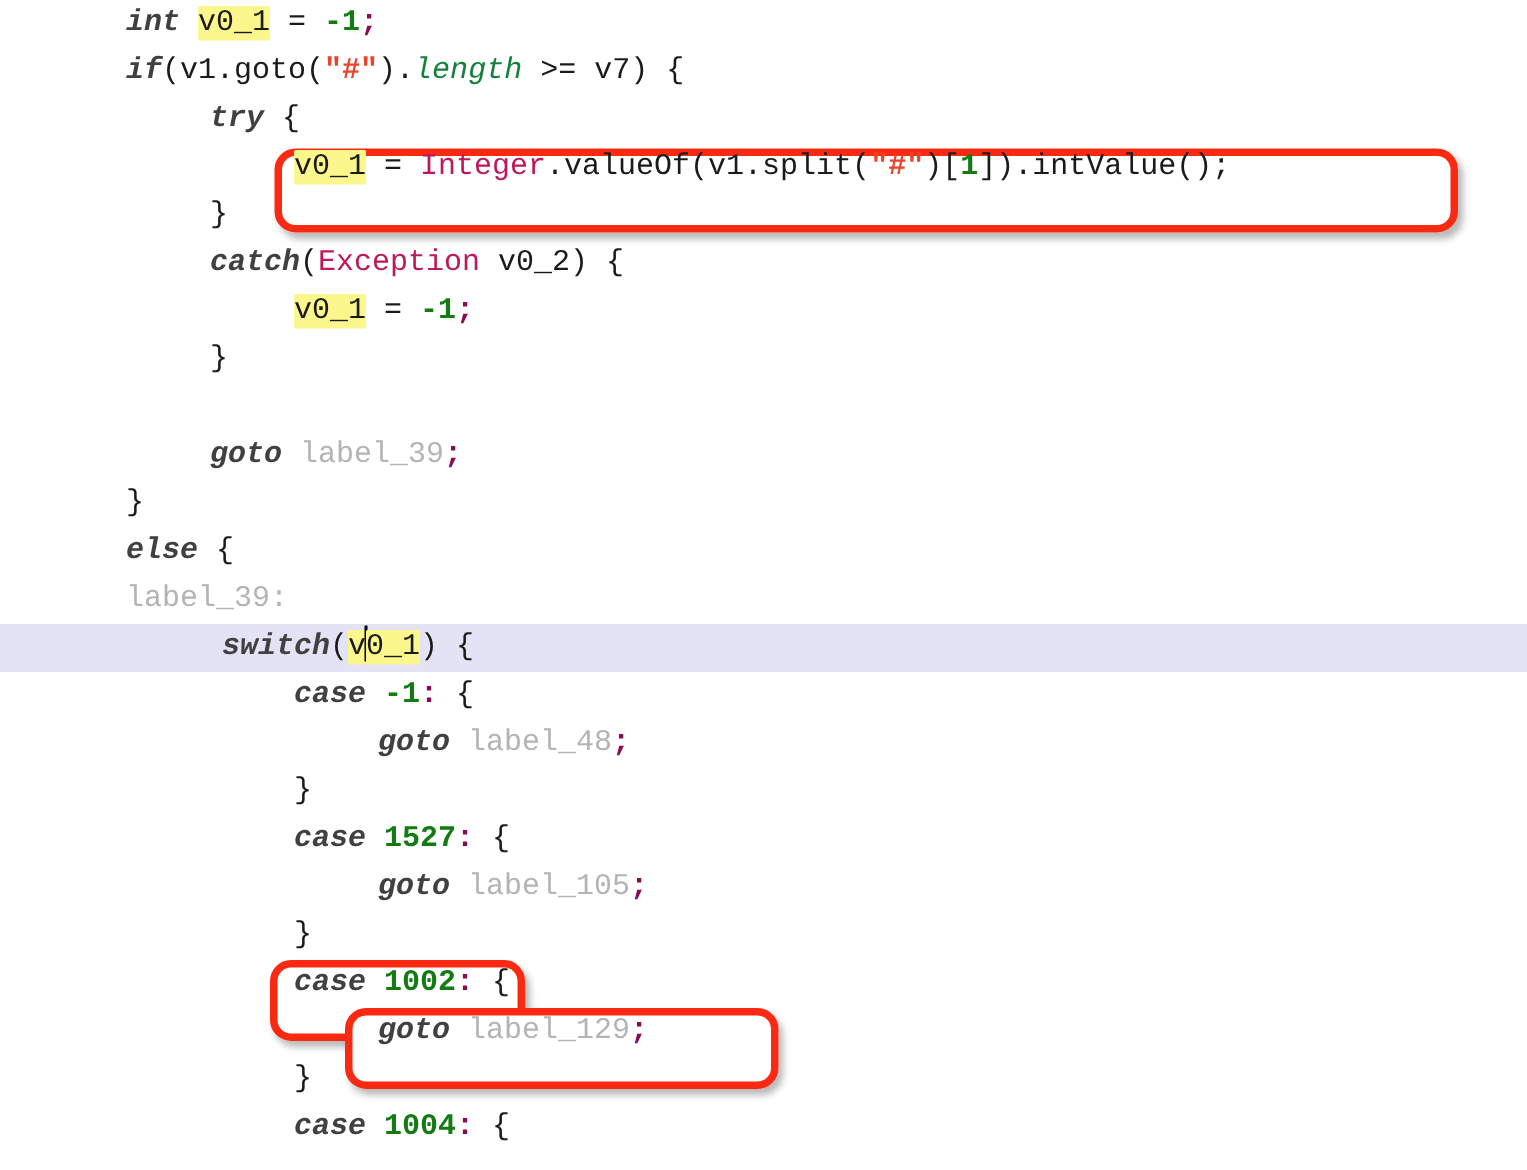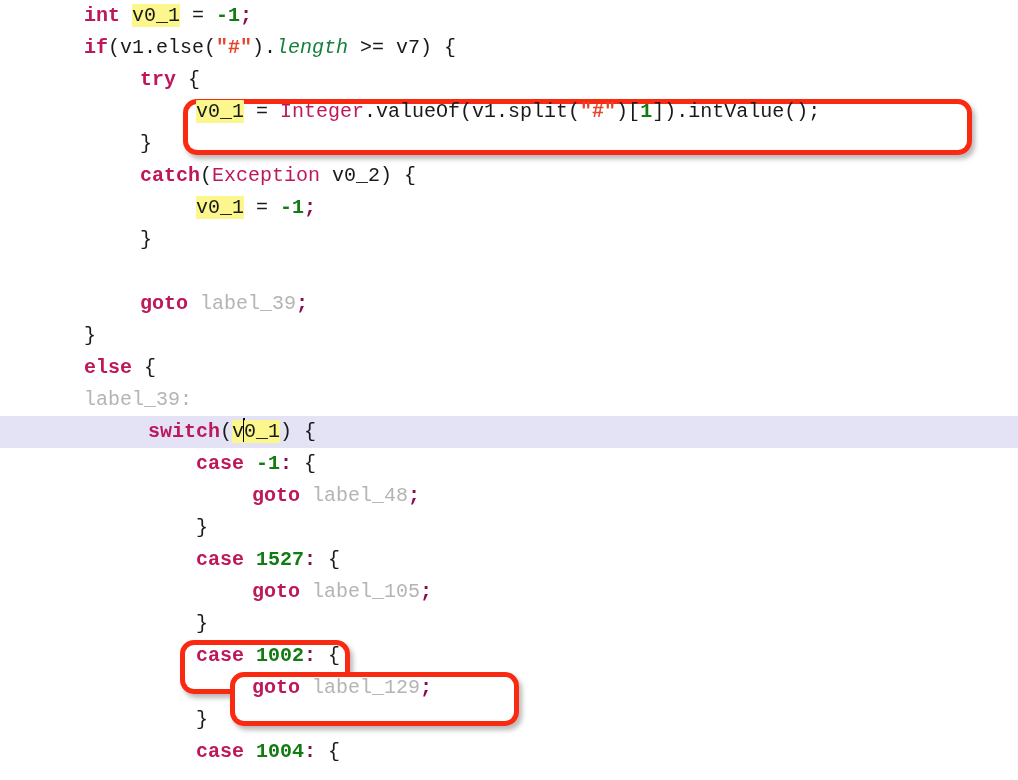--- a/index.html
+++ b/index.html
@@ -40,21 +40,21 @@
     box-sizing: border-box;
   }
   .code-line.current {
     background: #e3e3f5;
     padding-left: 92px;
     margin-left: 0;
     width: 1018px;
   }
 
   
-  .tok-kw        { color: #be185d; font-weight: bold; }
+  .tok-kw        { color: #404040; font-weight: bold; font-style: italic; }
   .tok-num       { color: #127c12; font-weight: bold; }
   .tok-str       { color: #e8442a; font-weight: bold; }
   .tok-type      { color: #be185d; }
   .tok-label     { color: #b4b4b4; }
   .tok-plain     { color: #1a1a1a; }
   .tok-field     { color: #15803d; font-style: italic; }
   .tok-punct     { color: #8a0a51; font-weight: bold; }
 
   
   .hl-occ {
@@ -103,21 +103,21 @@
     pointer-events: none;
   }
 </style>
 </head>
 <body>
 
 <div id="screen">
 
   <div id="code-surface">
       <div class="code-line"><span style="display: inline-block; width: 0px;"></span><span class="tok-kw">int</span><span class="tok-plain"> </span><span class="tok-plain hl-occ">v0_1</span><span class="tok-plain"> = </span><span class="tok-num">-1</span><span class="tok-punct">;</span></div>
-      <div class="code-line"><span style="display: inline-block; width: 0px;"></span><span class="tok-kw">if</span><span class="tok-plain">(v1.else(</span><span class="tok-str">"#"</span><span class="tok-plain">).</span><span class="tok-field">length</span><span class="tok-plain"> &gt;= v7) {</span></div>
+      <div class="code-line"><span style="display: inline-block; width: 0px;"></span><span class="tok-kw">if</span><span class="tok-plain">(v1.goto(</span><span class="tok-str">"#"</span><span class="tok-plain">).</span><span class="tok-field">length</span><span class="tok-plain"> &gt;= v7) {</span></div>
       <div class="code-line"><span style="display: inline-block; width: 56px;"></span><span class="tok-kw">try</span><span class="tok-plain"> {</span></div>
       <div class="code-line"><span style="display: inline-block; width: 112px;"></span><span class="tok-plain hl-occ">v0_1</span><span class="tok-plain"> = </span><span class="tok-type">Integer</span><span class="tok-plain">.valueOf(v1.split(</span><span class="tok-str">"#"</span><span class="tok-plain">)[</span><span class="tok-num">1</span><span class="tok-plain">]).intValue();</span></div>
       <div class="code-line"><span style="display: inline-block; width: 56px;"></span><span class="tok-plain">}</span></div>
       <div class="code-line"><span style="display: inline-block; width: 56px;"></span><span class="tok-kw">catch</span><span class="tok-plain">(</span><span class="tok-type">Exception</span><span class="tok-plain"> v0_2) {</span></div>
       <div class="code-line"><span style="display: inline-block; width: 112px;"></span><span class="tok-plain hl-occ">v0_1</span><span class="tok-plain"> = </span><span class="tok-num">-1</span><span class="tok-punct">;</span></div>
       <div class="code-line"><span style="display: inline-block; width: 56px;"></span><span class="tok-plain">}</span></div>
       <div class="code-line"><span style="display: inline-block; width: 0px;"></span>&nbsp;</div>
       <div class="code-line"><span style="display: inline-block; width: 56px;"></span><span class="tok-kw">goto</span><span class="tok-plain"> </span><span class="tok-label">label_39</span><span class="tok-punct">;</span></div>
       <div class="code-line"><span style="display: inline-block; width: 0px;"></span><span class="tok-plain">}</span></div>
       <div class="code-line"><span style="display: inline-block; width: 0px;"></span><span class="tok-kw">else</span><span class="tok-plain"> {</span></div>

